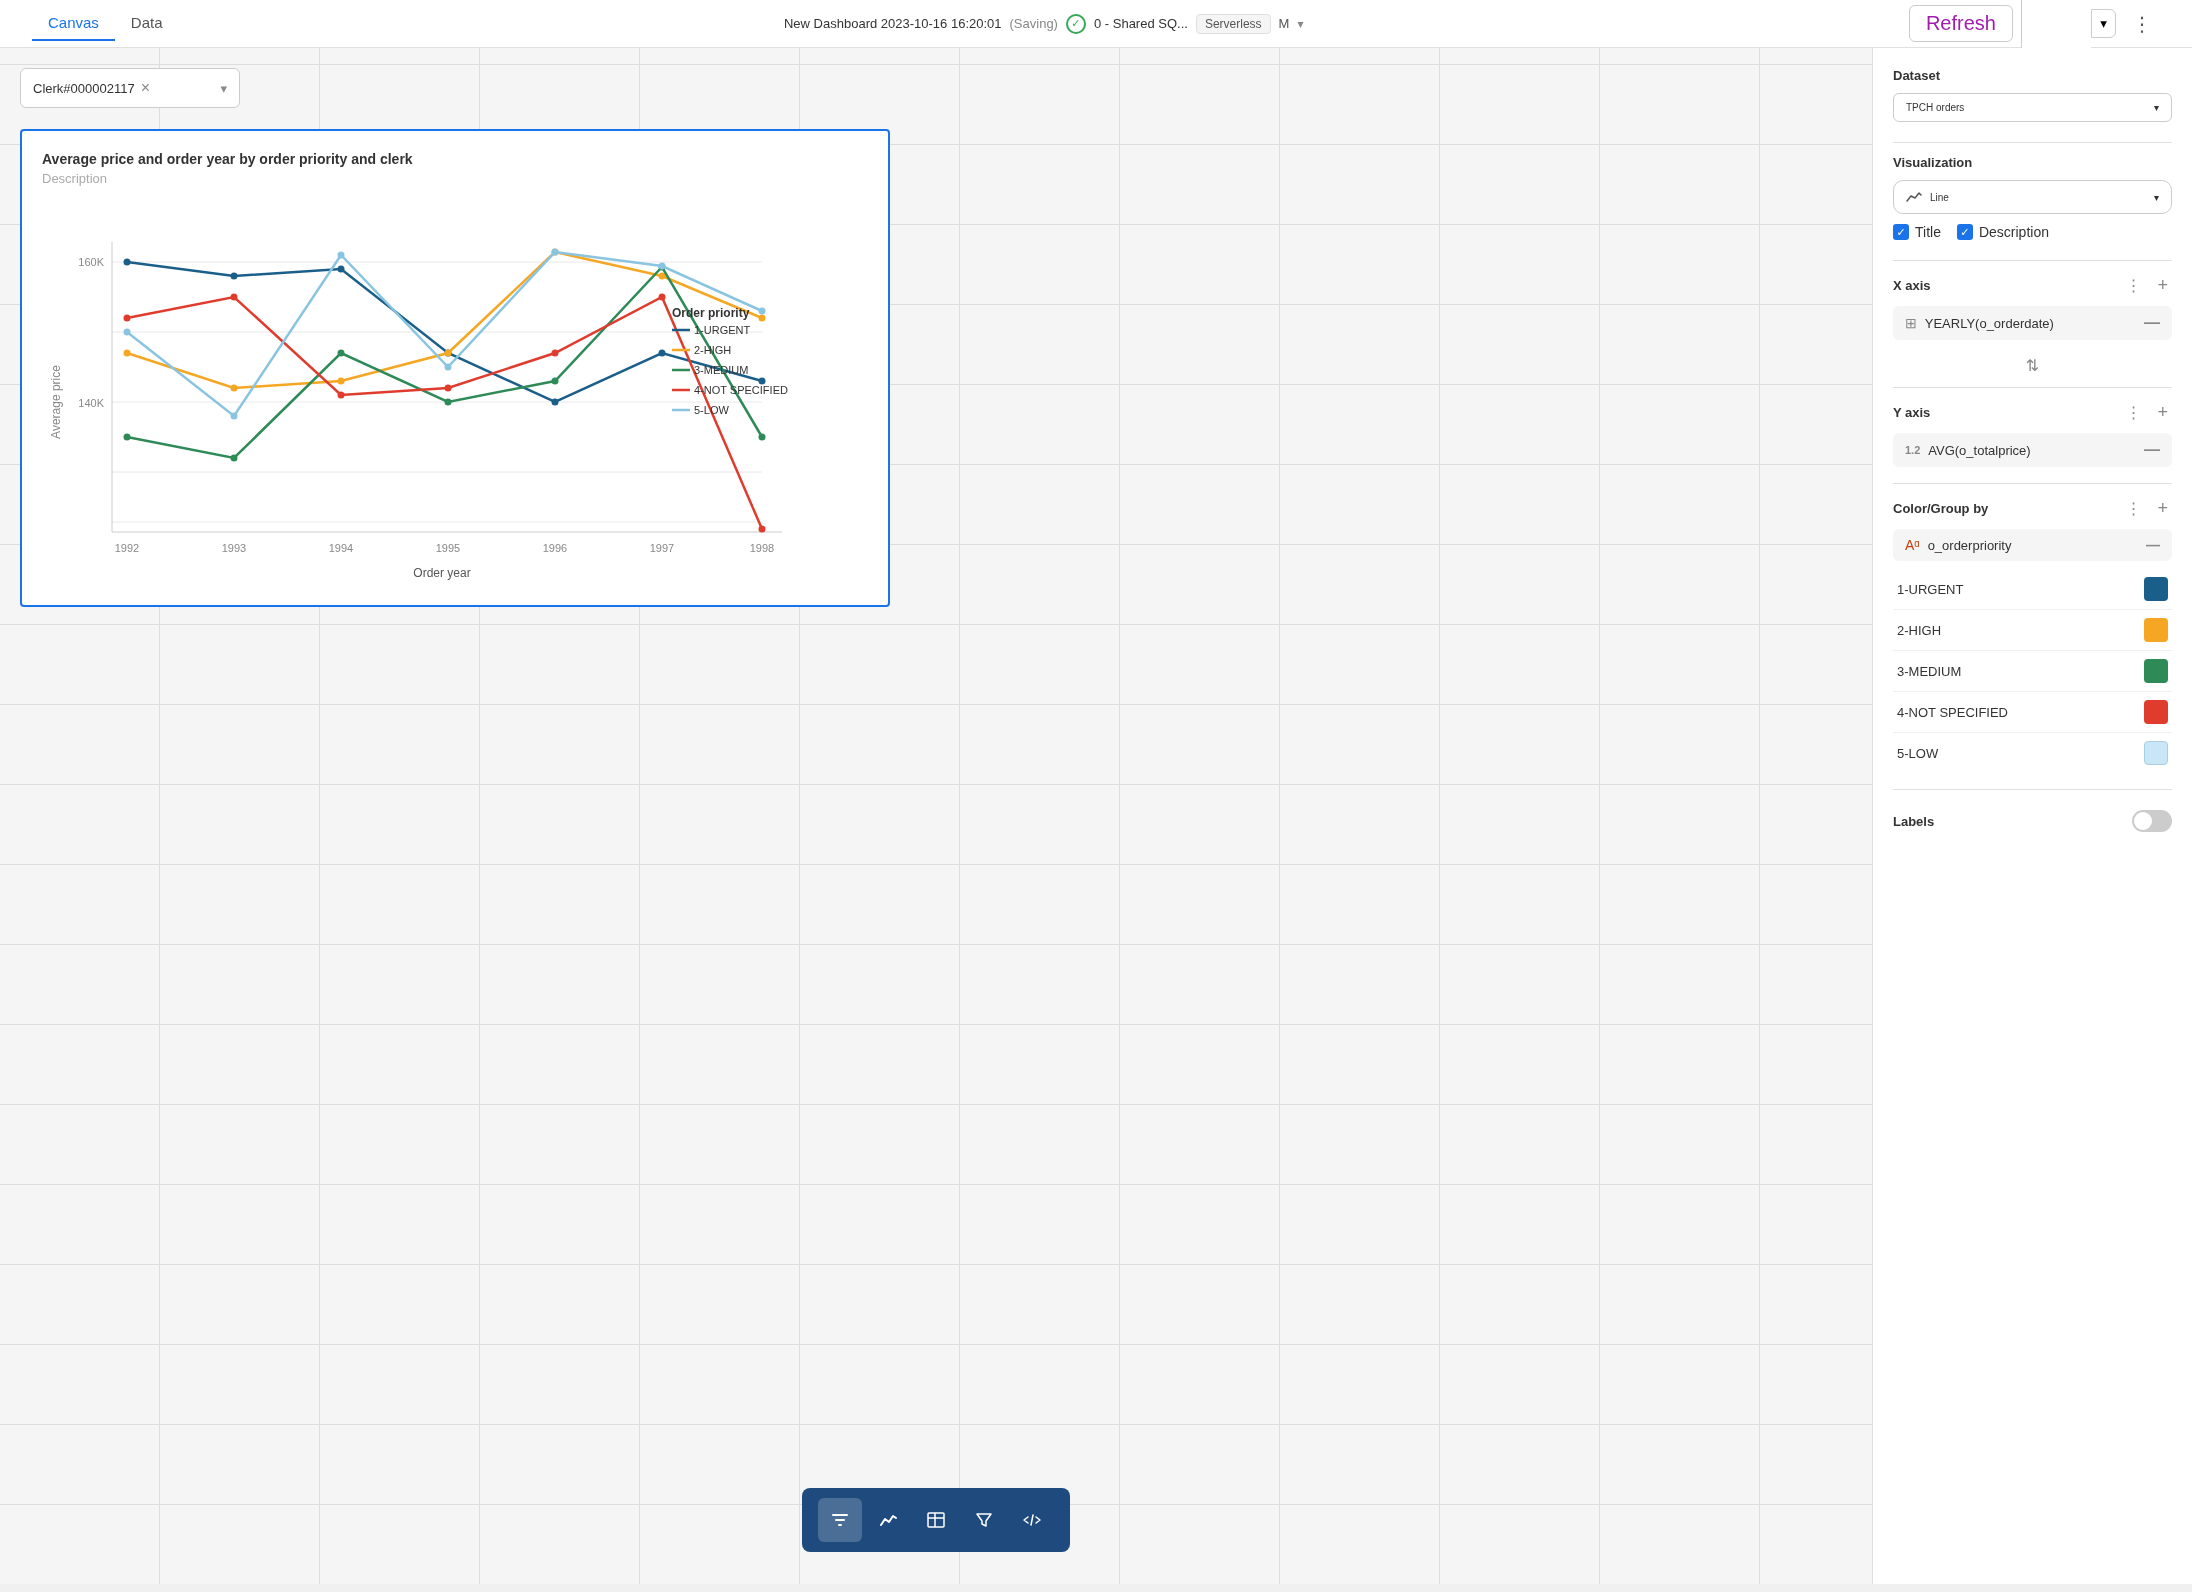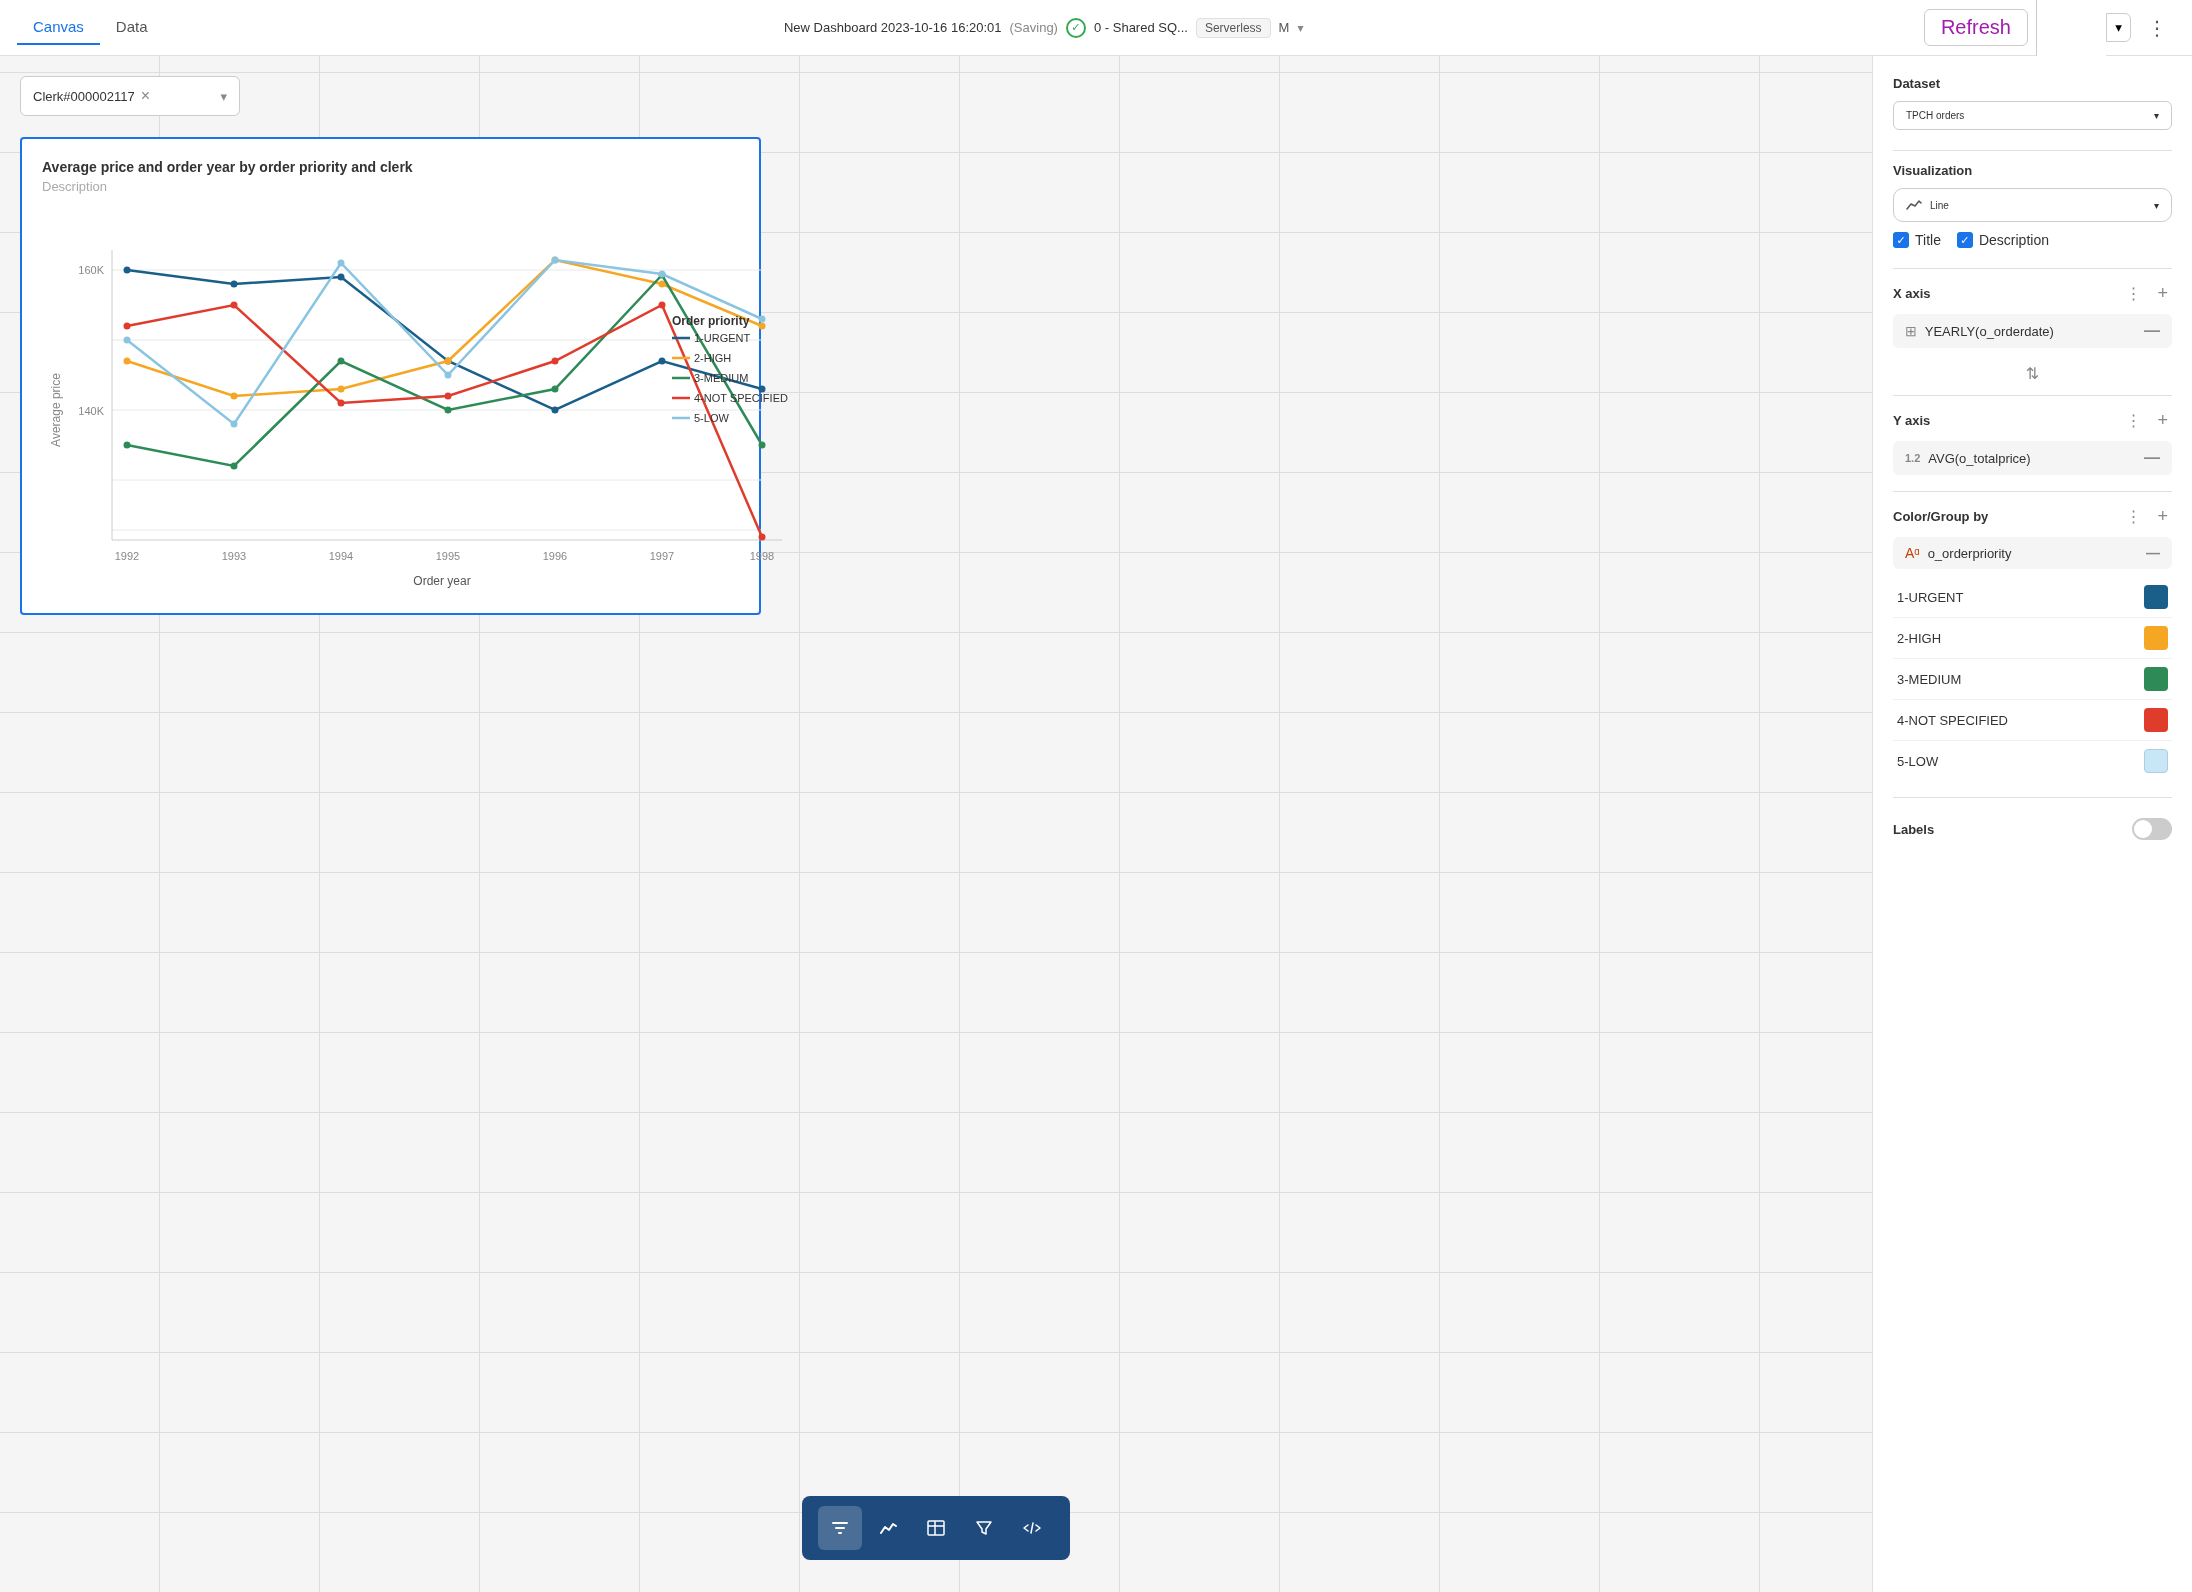--- a/index.html
+++ b/index.html
@@ -1,19 +1,19 @@
 <!DOCTYPE html>
 <html><head>
   <meta charset="utf-8">
   <style>
     * { box-sizing: border-box; margin: 0; padding: 0; }
     body { font-family: -apple-system, BlinkMacSystemFont, 'Segoe UI', sans-serif; font-size: 14px; background: #f0f0f0; color: #333; width: 2192px; height: 1592px; overflow: hidden; }
 
     
-    .header { display: flex; align-items: center; height: 56px; background: #fff; border-bottom: 1px solid #e0e0e0; padding: 0 17px; gap: 24px; }
+    .header { display: flex; align-items: center; height: 48px; background: #fff; border-bottom: 1px solid #e0e0e0; padding: 0 32px; gap: 24px; }
     .header-tabs { display: flex; gap: 0; }
     .header-tab { padding: 8px 16px; font-size: 15px; color: #555; cursor: pointer; border-bottom: 2px solid transparent; }
     .header-tab.active { color: #1a73e8; border-bottom: 2px solid #1a73e8; font-weight: 500; }
     .header-center { flex: 1; display: flex; align-items: center; justify-content: center; gap: 8px; font-size: 13px; color: #555; }
     .status-icon { width: 20px; height: 20px; border-radius: 50%; border: 2px solid #34a853; display: flex; align-items: center; justify-content: center; color: #34a853; font-size: 11px; }
     .serverless-badge { background: #f5f5f5; border: 1px solid #e0e0e0; border-radius: 4px; padding: 2px 8px; font-size: 12px; }
     .header-actions { display: flex; align-items: center; gap: 8px; }
     .btn { border: 1px solid #ccc; background: #fff; border-radius: 6px; padding: 6px 16px; font-size: 20px; cursor: pointer; color: #a21caf; }
     .btn-split { display: flex; align-items: center; }
     .btn-split .main { border: 1px solid #ccc; border-right: none; border-radius: 6px 0 0 6px; padding: 6px 16px; background: #fff; font-size: 14px; cursor: pointer; }
@@ -125,21 +125,21 @@
     <div class="canvas-grid"></div>
 
     <div class="filter-bar" style="position:relative;z-index:1;">
       <div class="filter-tag">
         <span>Clerk#000002117</span>
         <span class="remove">×</span>
         <span class="dropdown-arrow">▾</span>
       </div>
     </div>
 
-    <div class="chart-card" style="position:relative;z-index:1;width:741px;margin-top:21px;">
+    <div class="chart-card" style="position:relative;z-index:1;width:870px;margin-top:21px;">
       <div class="chart-title">Average price and order year by order priority and clerk</div>
       <div class="chart-description">Description</div>
 
       <div class="chart-container">
         <svg width="820" height="380">
 
           <text x="18" y="200" transform="rotate(-90,18,200)" text-anchor="middle" font-size="12" fill="#888">Average price</text>
 
           <line x1="70" y1="60" x2="720" y2="60" stroke="#e8e8e8" stroke-width="1"></line>
           <line x1="70" y1="130" x2="720" y2="130" stroke="#e8e8e8" stroke-width="1"></line>

